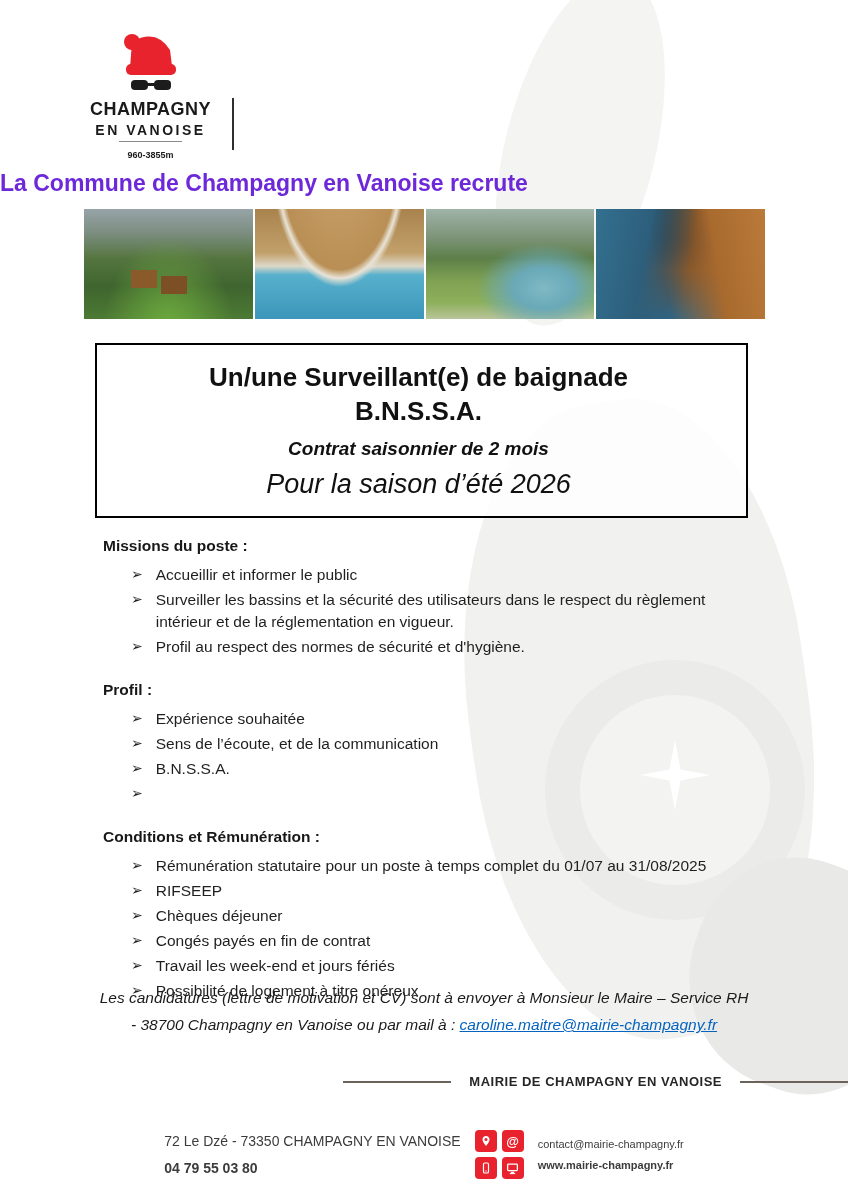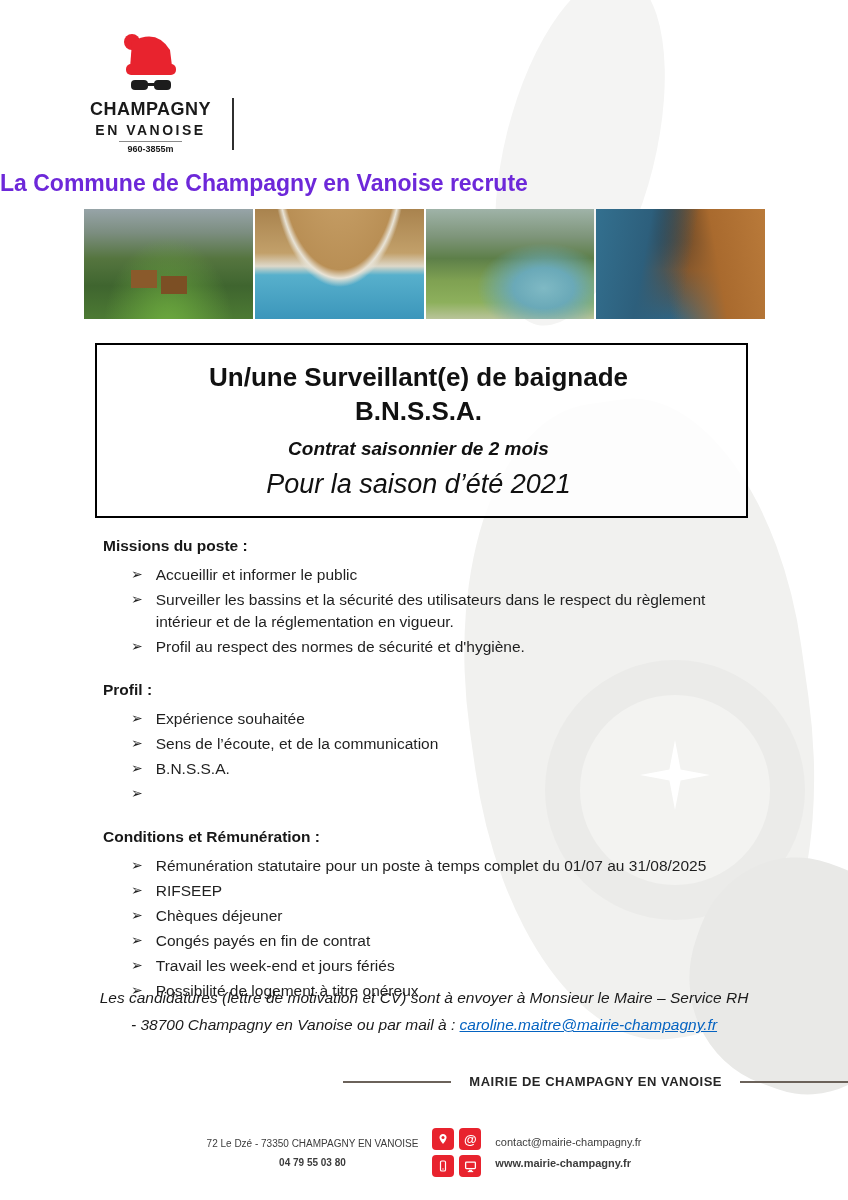--- a/index.html
+++ b/index.html
@@ -24,21 +24,21 @@
     clip-path:polygon(50% 0%, 58% 42%, 100% 50%, 58% 58%, 50% 100%, 42% 58%, 0% 50%, 42% 42%);
   }
 
   .page { position:relative; z-index:1; width:743px; height:1200px; }
 
   
   .logo { position:absolute; left:78px; top:30px; width:145px; text-align:center; }
   .logo-mascot { display:block; margin:0 auto 4px auto; }
   .logo-name { font-size:18px; font-weight:bold; letter-spacing:0.5px; color:#1a1a1a; line-height:1.1; }
   .logo-sub { font-size:14px; font-weight:bold; letter-spacing:2.5px; color:#1a1a1a; margin-top:2px; }
-  .logo-alt { font-size:9px; font-weight:bold; color:#1a1a1a; margin-top:3px; padding-top:2px; border-top:1px solid #8a8a8a; display:inline-block; padding-left:8px; padding-right:8px; }
+  .logo-alt { font-size:9px; font-weight:bold; color:#1a1a1a; margin-top:3px; padding-top:8px; border-top:1px solid #8a8a8a; display:inline-block; padding-left:8px; padding-right:8px; }
   .logo-divider { position:absolute; left:232px; top:98px; width:2px; height:52px; background:#2f2f2f; }
 
   
   .doc-title {
     position:absolute; left:0; top:170px; width:848px;
     font-size:23px; font-weight:bold; color:#6d28d9;
   }
 
   
   .photos { position:absolute; left:84px; top:209px; width:681px; display:flex; gap:2px; }
@@ -96,21 +96,21 @@
     position:absolute; left:0; top:1074px; width:848px;
     display:flex; align-items:center; justify-content:flex-end; gap:18px;
   }
   .footer-bar .rule { width:108px; height:2px; background:#6b625a; }
   .footer-bar .footer-title { font-size:13px; font-weight:bold; letter-spacing:0.5px; color:#262626; }
 
   .footer-info {
     position:absolute; left:0; top:1128px; width:848px;
     display:flex; align-items:center; justify-content:center; gap:14px;
   }
-  .footer-left { text-align:center; font-size:10px; color:#3c3c3c; line-height:1.9; }
+  .footer-left { text-align:left; font-size:14px; color:#3c3c3c; line-height:1.9; }
   .footer-left .phone { font-weight:bold; }
   .footer-icons { display:grid; grid-template-columns:22px 22px; grid-gap:5px; }
   .ficon {
     width:22px; height:22px; background:#e8232e; border-radius:4px;
     display:flex; align-items:center; justify-content:center; color:#fff;
     font-size:13px; font-weight:bold;
   }
   .footer-right { text-align:left; font-size:11px; color:#3c3c3c; line-height:1.9; }
   .footer-right .site { font-weight:bold; }
 </style>
@@ -147,21 +147,21 @@
     <div class="photo photo-village"></div>
     <div class="photo photo-pool-indoor"></div>
     <div class="photo photo-pool-outdoor"></div>
     <div class="photo photo-pool-corridor"></div>
   </div>
 
   <div class="job-box">
     <div class="job-title">Un/une Surveillant(e) de baignade</div>
     <div class="job-title">B.N.S.S.A.</div>
     <div class="job-contract">Contrat saisonnier de 2 mois</div>
-    <div class="job-season">Pour la saison d’été 2021</div>
+    <div class="job-season">Pour la saison d’été 2026</div>
   </div>
 
   <div class="content">
 
     <div class="section">
       <div class="section-heading">Missions du poste :</div>
       <ul class="bullets">
         <li>
           <span class="bullet-arrow">➢</span>
           <span>Accueillir et informer le public</span>

